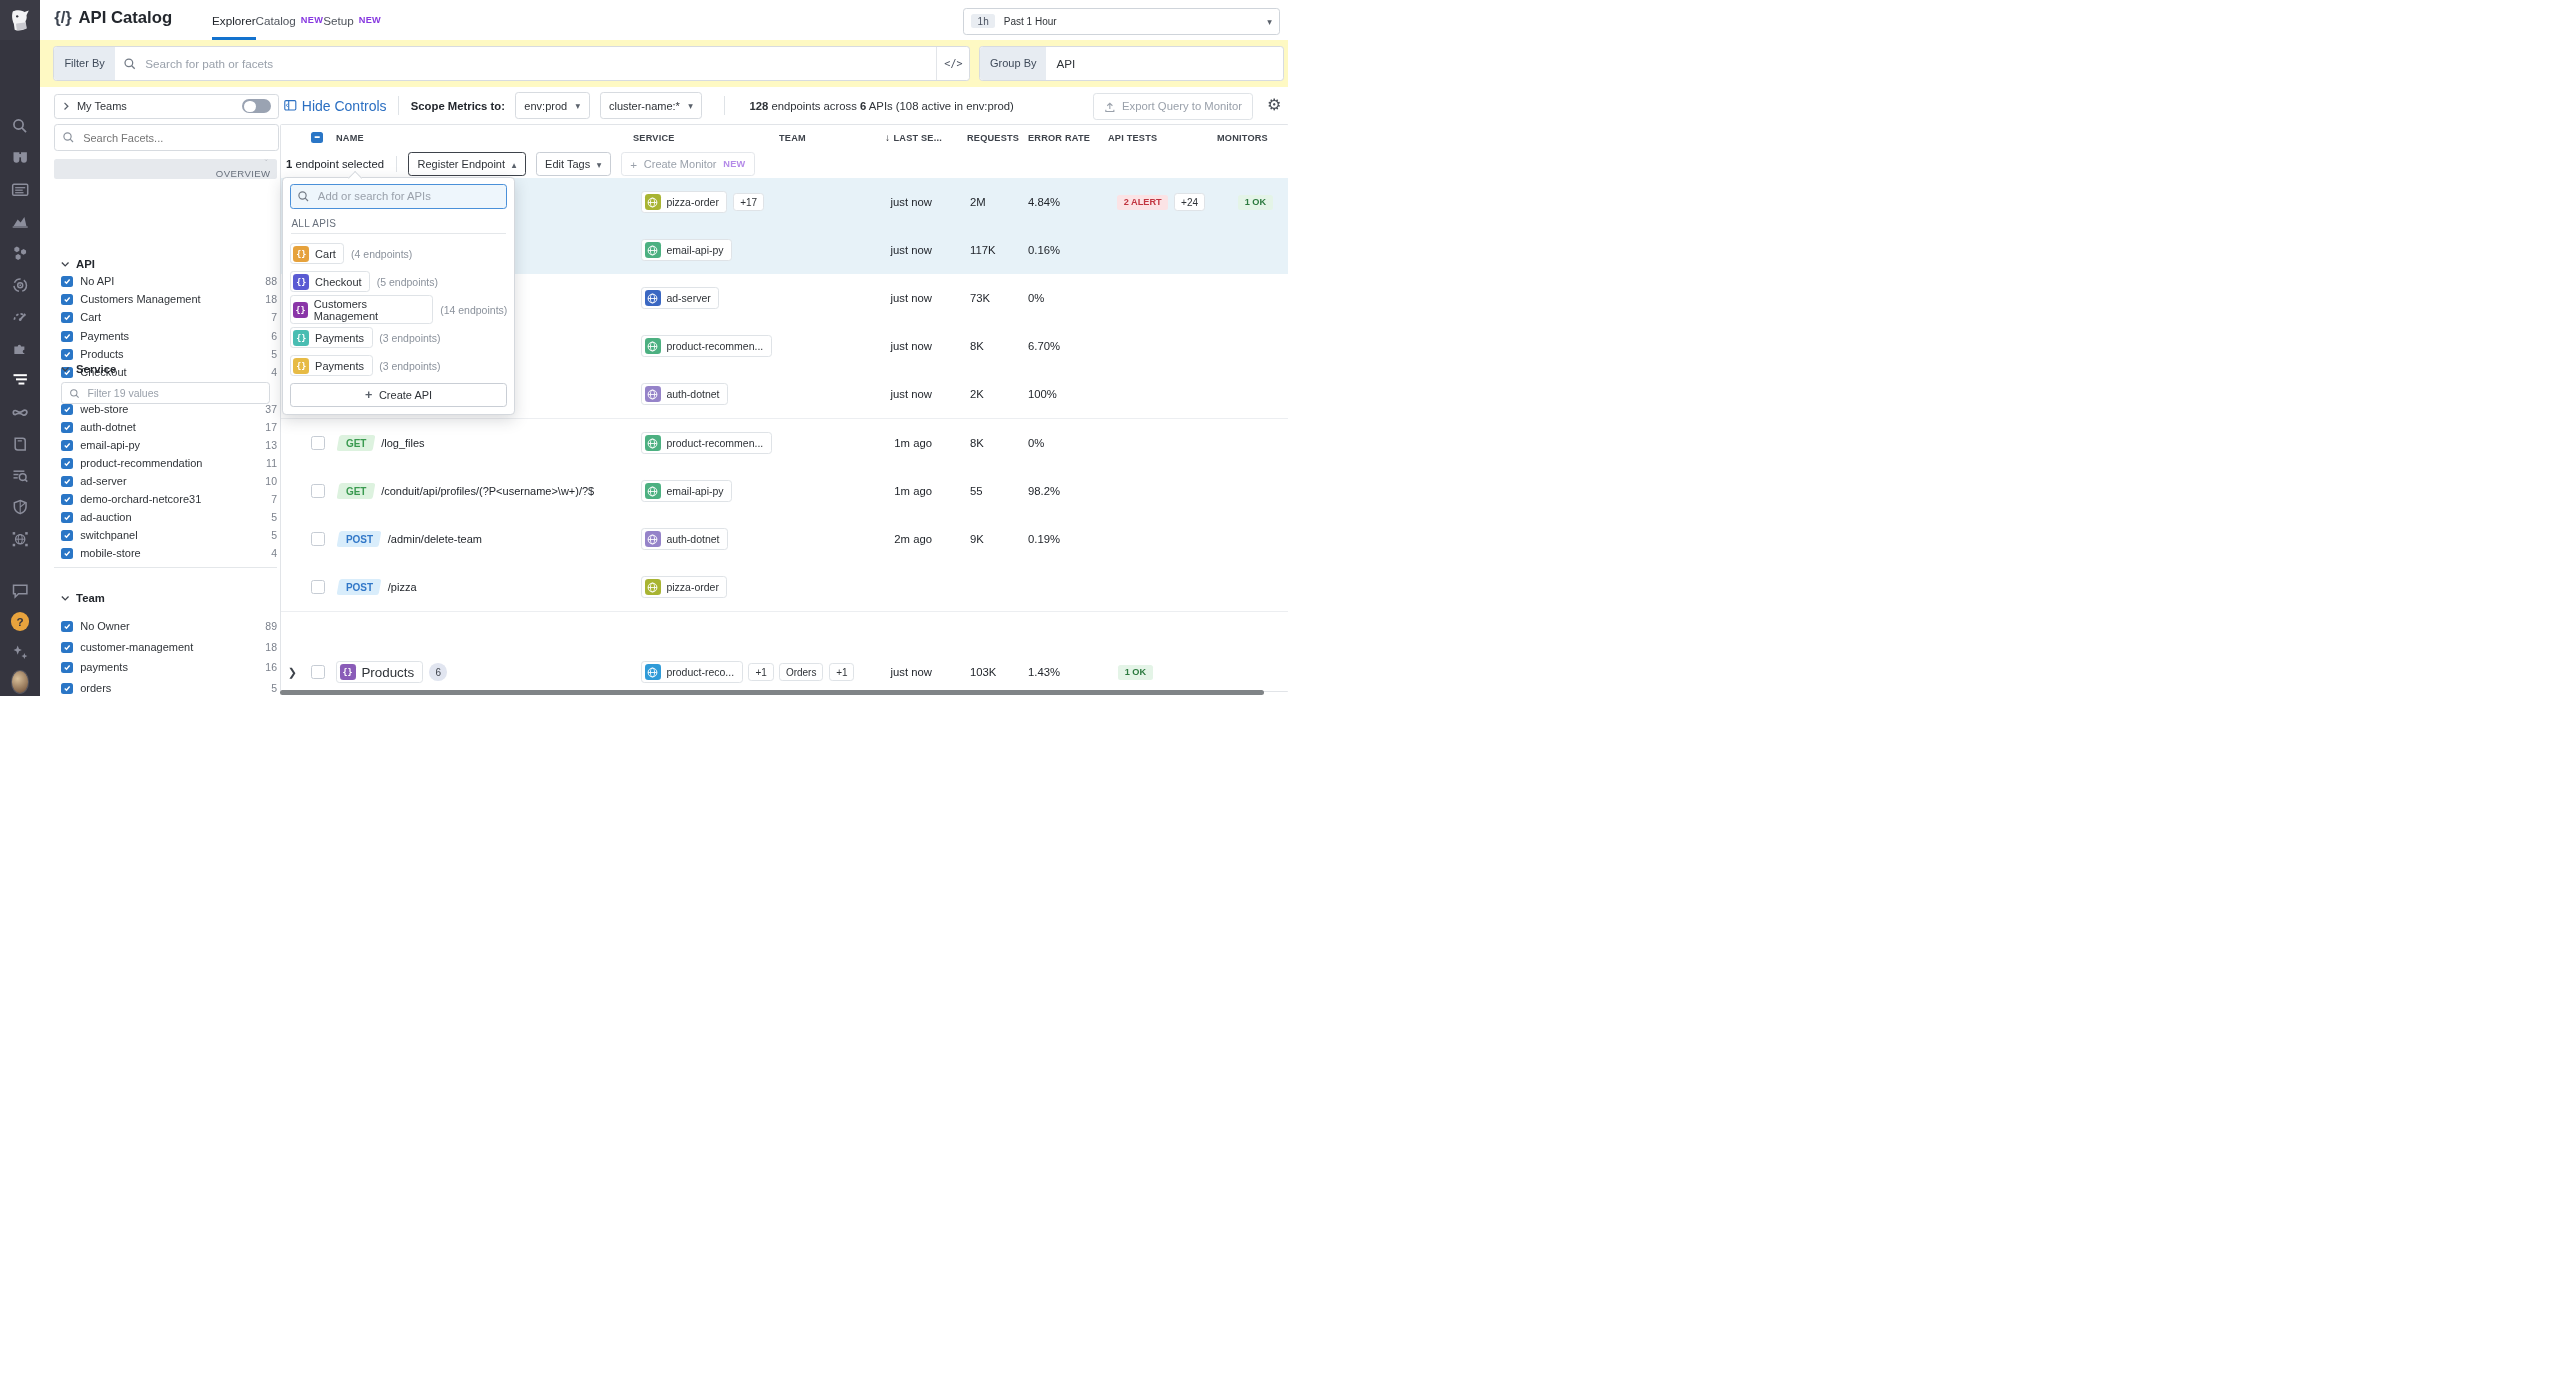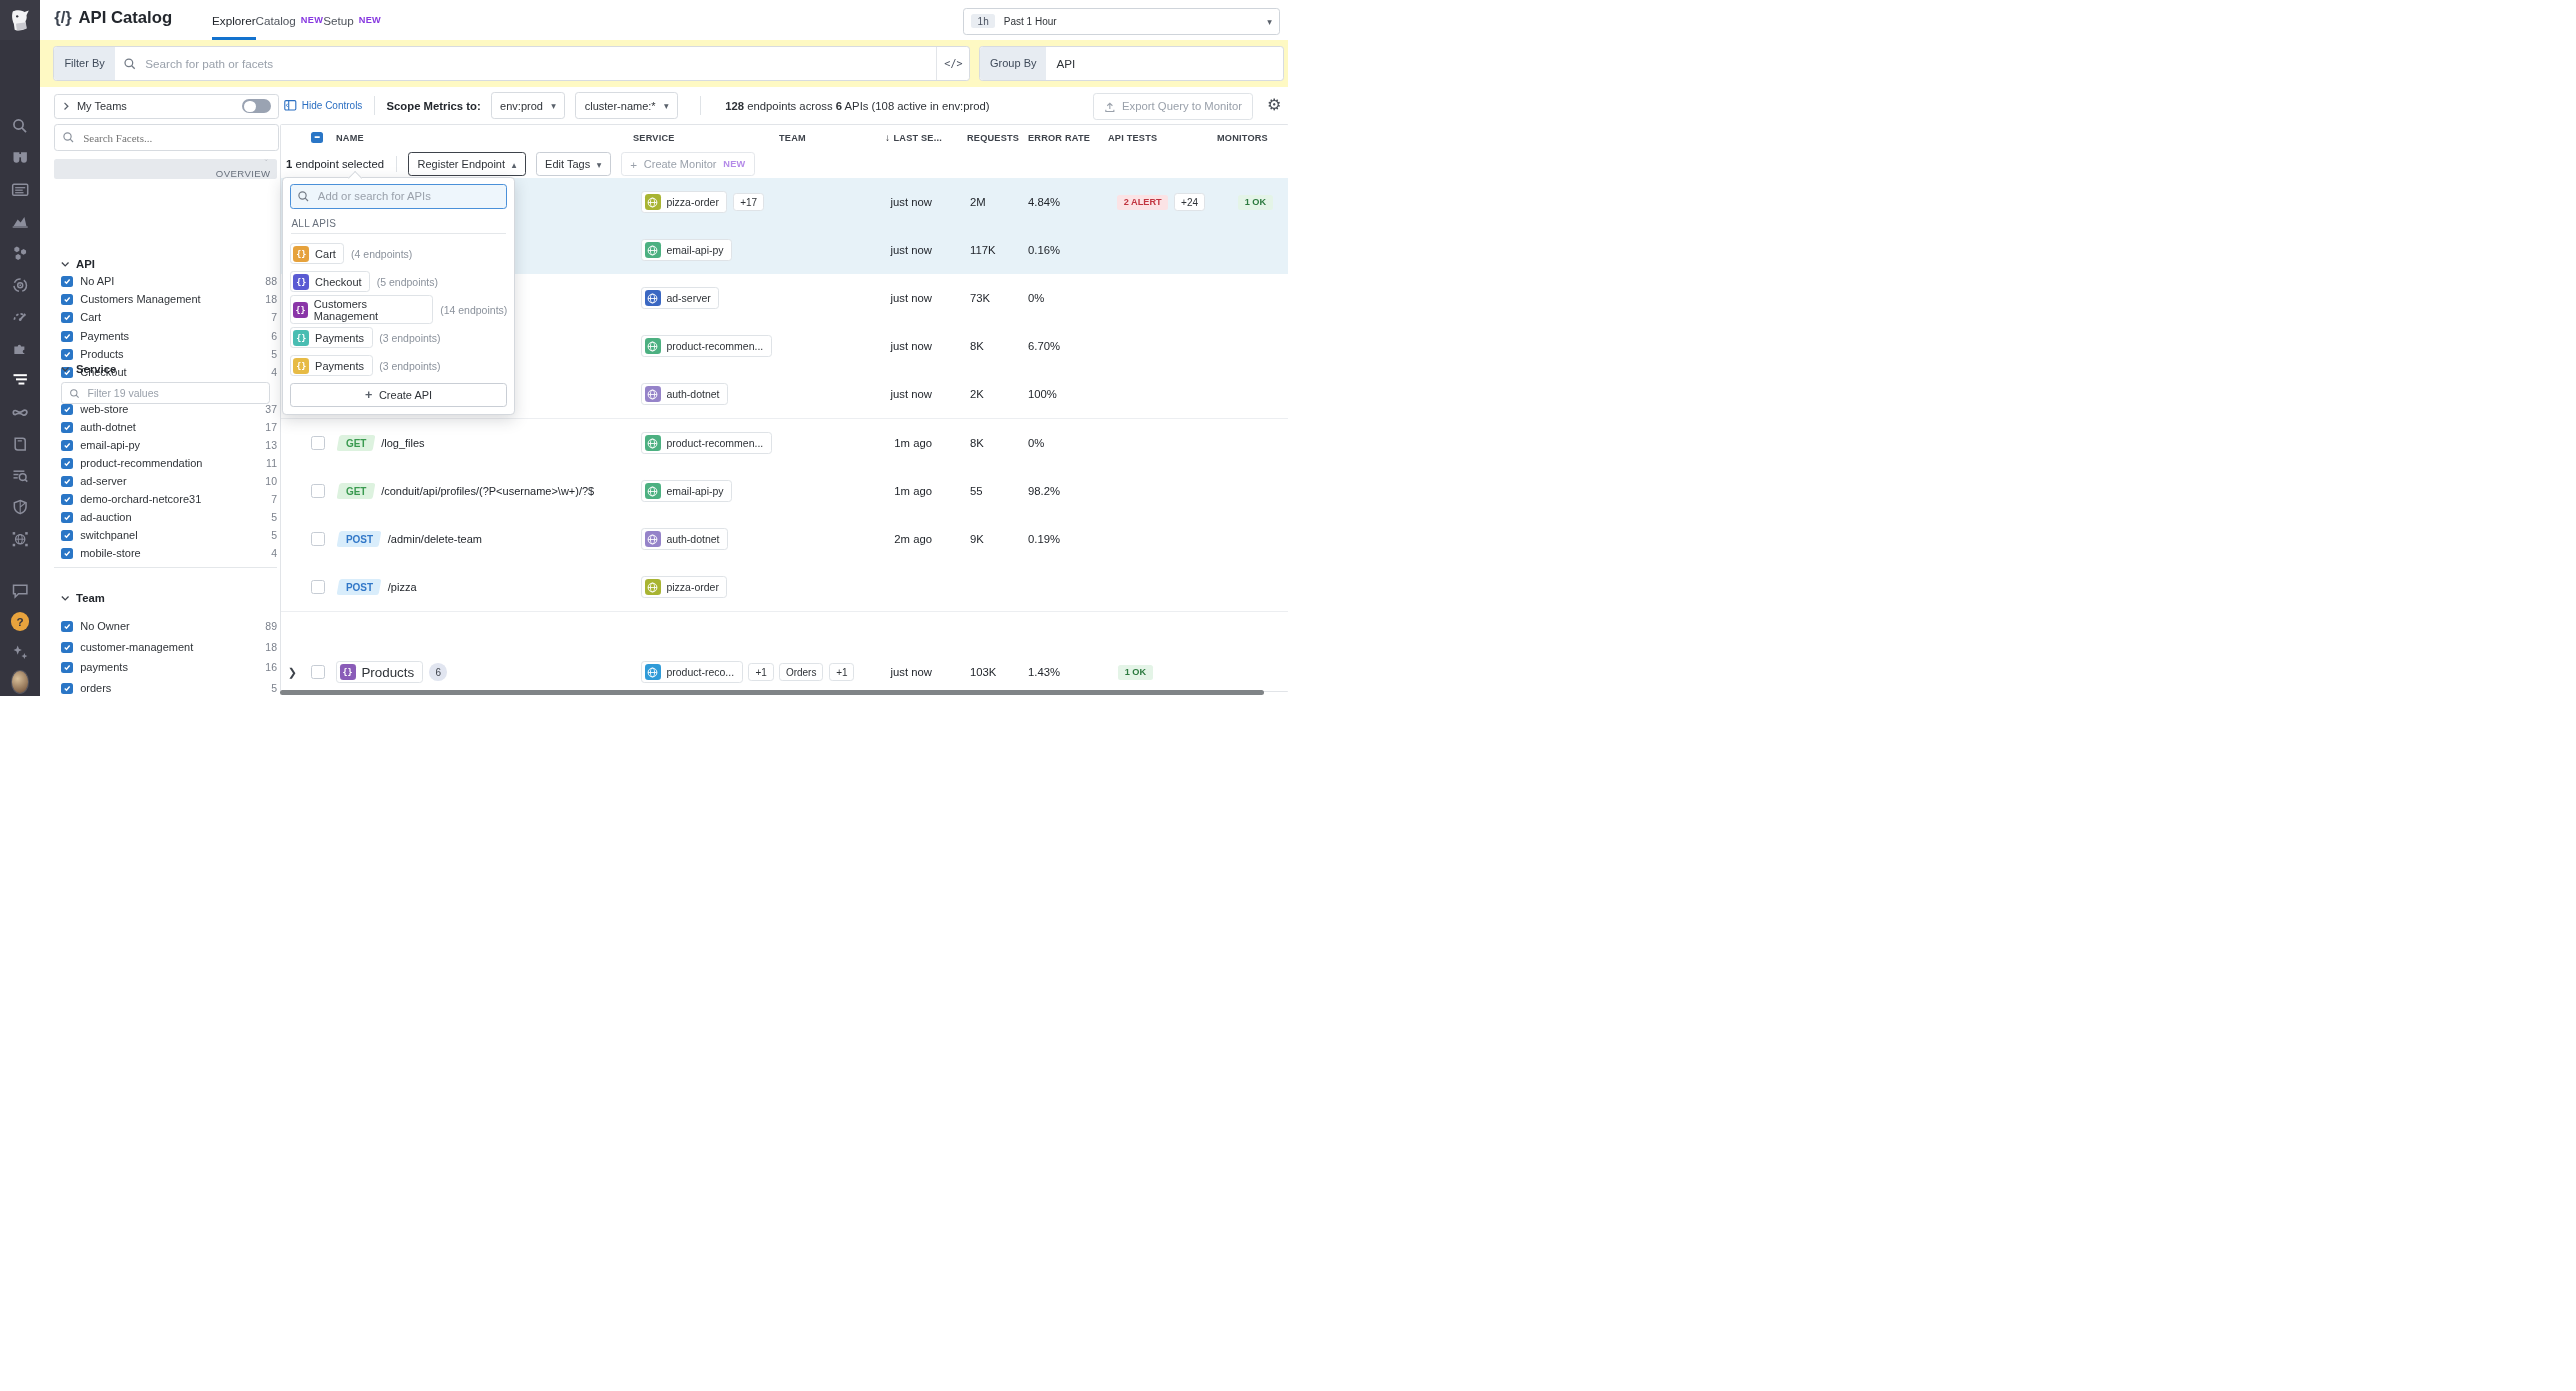--- a/index.html
+++ b/index.html
@@ -45,34 +45,34 @@
   .x-circle{width:13.4px;height:13.4px;border-radius:50%;background:#7d8693;color:#fff;font-size:9.2px;line-height:13.4px;text-align:center;cursor:pointer;}
 
   
   .sidebar{position:absolute;left:40px;top:87px;width:240px;bottom:0;background:#fff;overflow:hidden;}
   .panel-box{position:absolute;left:14.2px;width:209px;border:0.8px solid #d7dbe0;border-radius:3.3px;background:#fff;display:flex;align-items:center;}
   .myteams{top:6.7px;height:23.4px;padding:0 6.7px;gap:6.7px;cursor:pointer;}
   .myteams .lbl{flex:1;font-size:11px;color:#2f3338;}
   .toggle{width:28.5px;height:14.2px;border-radius:7.5px;background:#9aa3b2;position:relative;cursor:pointer;}
   .toggle .knob{position:absolute;left:1.7px;top:1.3px;width:11.7px;height:11.7px;border-radius:50%;background:#fff;}
   .facet-search{top:37px;height:25px;padding:0 6.7px;gap:6.7px;}
-  .facet-search input{border:none;outline:none;flex:1;font-size:11px;font-family:Liberation Serif, serif;color:#2f3338;width:100%;}
+  .facet-search input{border:none;outline:none;flex:1;font-size:11px;font-family:Liberation Sans, sans-serif;color:#2f3338;width:100%;}
   .overview-bar{position:absolute;left:14.2px;top:72px;width:223px;height:20px;background:#e6e9ed;border-radius:2.5px;display:flex;align-items:flex-end;gap:6.7px;padding:0 6.7px;box-sizing:border-box;color:#68707c;font-size:9.6px;letter-spacing:0.4px;cursor:pointer;flex-direction:column;}
   .facet-group-title{position:absolute;left:21px;display:flex;align-items:center;gap:6.7px;font-size:11.3px;font-weight:bold;color:#23272d;cursor:pointer;}
   .facet-row{position:absolute;left:21px;width:216px;height:16.7px;display:flex;align-items:center;gap:7.5px;cursor:pointer;}
   .facet-row .cb{width:11.7px;height:11.7px;border-radius:2.5px;background:#2a76c6;flex:0 0 auto;display:flex;align-items:center;justify-content:center;}
   .facet-row .flabel{flex:1;font-size:11px;color:#2f3338;white-space:nowrap;overflow:hidden;}
   .facet-row .fcount{font-size:10.5px;color:#7b818c;}
   .mini-input{position:absolute;left:21px;width:209px;height:22px;border:0.8px solid #d7dbe0;border-radius:3.3px;display:flex;align-items:center;gap:5.9px;padding:0 6.7px;box-sizing:border-box;}
   .mini-input input{border:none;outline:none;flex:1;font-size:10.5px;font-family:inherit;width:100%;}
   .side-divider{position:absolute;left:14.2px;width:223px;height:0.8px;background:#e4e7ea;}
 
   
   .controls{position:absolute;left:280px;top:87px;right:0;height:37px;background:#fff;display:flex;align-items:center;}
-  .hide-controls{display:flex;align-items:center;gap:5px;color:#2b6fc2;font-size:10px;cursor:pointer;margin-left:4.2px;}
+  .hide-controls{display:flex;align-items:center;gap:5px;color:#2b6fc2;font-size:14px;cursor:pointer;margin-left:4.2px;}
   .v-div{width:0.8px;height:18.4px;background:#dfe3e7;margin:0 11.7px;}
   .scope-label{font-size:11.3px;font-weight:bold;color:#23272d;margin-right:10px;}
   .scope-chip{border:0.8px solid #d7dbe0;border-radius:3.3px;height:25px;display:flex;align-items:center;gap:8.4px;padding:0 8.4px;font-size:11px;color:#2f3338;margin-right:10px;cursor:pointer;background:#fff;}
   .summary{font-size:11.3px;color:#2f3338;margin-left:13px;}
   .summary b{font-weight:bold;}
   .export-btn{position:absolute;right:35px;top:5.9px;height:25px;border:0.8px solid #dfe3e7;border-radius:3.3px;display:flex;align-items:center;gap:6.7px;padding:0 10px;font-size:11.3px;color:#9aa1ab;background:#fff;cursor:default;}
   .gear{position:absolute;right:6.7px;top:8.4px;font-size:16px;color:#4b5058;cursor:pointer;line-height:20px;}
 
   
   .tablewrap{position:absolute;left:280px;top:124px;width:1007px;height:566px;border:0.8px solid #e1e4e8;border-radius:1.7px;background:#fff;overflow:hidden;}

